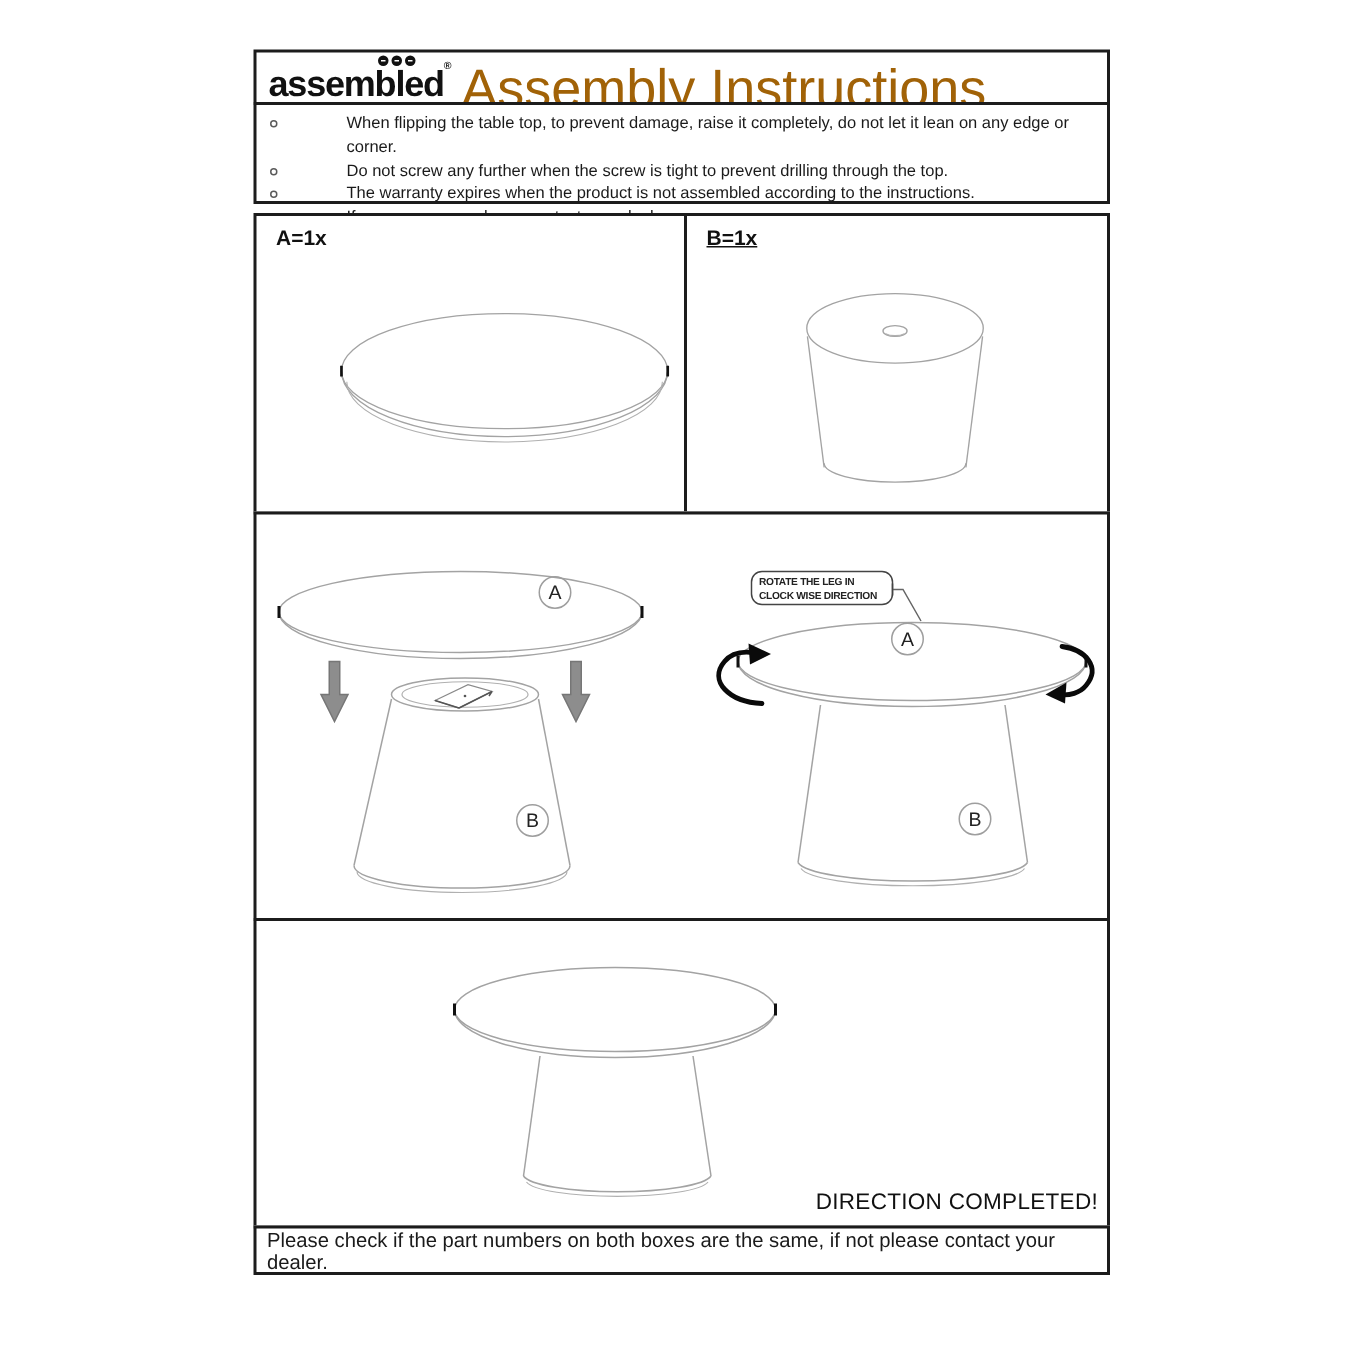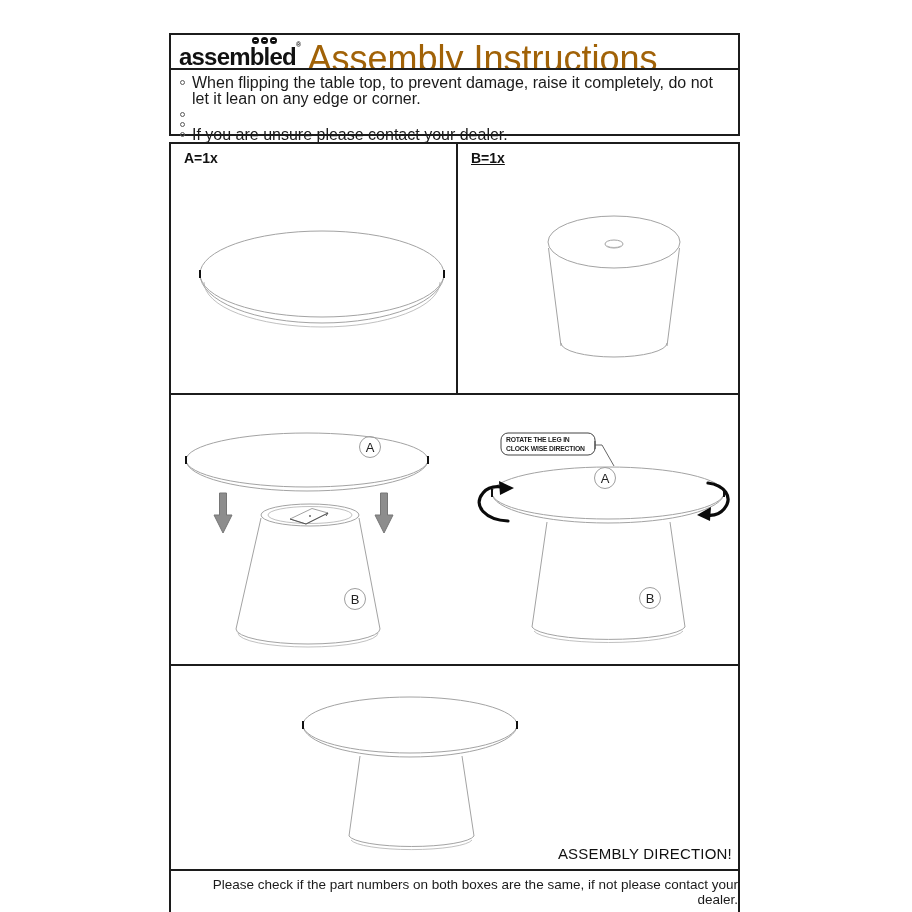--- a/index.html
+++ b/index.html
@@ -13,37 +13,37 @@
   .logo-wrap { position:absolute; left:8px; top:1px; height:34px; }
   .logo-dots { position:absolute; left:73px; top:1px; display:flex; gap:2px; }
   .logo-dot { width:7px; height:7px; border-radius:50%; background:#111; position:relative; }
   .logo-dot::after { content:""; position:absolute; left:2px; top:3px; width:3px; height:1px; background:#fff; }
   .logo-text { position:absolute; left:0; top:5px; font-size:24px; font-weight:bold; letter-spacing:-0.8px; color:#111; white-space:nowrap; }
   .logo-tm { font-size:7px; vertical-align:18px; letter-spacing:0; }
   .title { position:absolute; left:50%; top:3px; transform:translateX(-42%); font-size:36px; color:#a16207; white-space:nowrap; }
 
   
   .notes { height:68px; margin-top:-2px; padding:5px 6px 0 6px; }
-  .note-line { display:flex; align-items:flex-start; font-size:16px; line-height:15.8px; color:#1a1a1a; }
+  .note-line { display:flex; align-items:flex-start; font-size:11px; line-height:15.8px; color:#1a1a1a;gap:39px; }
   .bullet { flex:0 0 auto; width:5px; height:5px; border:1.2px solid #5a5a5a; border-radius:50%; margin:5px 7px 0 3px; }
 
   
-  .parts { height:253px; margin-top:6px; }
+  .parts { height:201px; margin-top:6px; }
   .divider-v { position:absolute; left:285px; top:0; bottom:0; width:2px; background:#1c1c1c; }
   .part-label { position:absolute; top:6px; font-size:14px; font-weight:bold; color:#111; }
   .part-label.a { left:13px; }
   .part-label.b { left:300px;text-decoration:underline; }
 
   
   .assembly { height:273px; margin-top:-2px; }
   .completed { height:207px; margin-top:-2px; }
   .status-text { position:absolute; right:6px; bottom:7px; font-size:15px; color:#111; letter-spacing:0.2px; }
 
   
-  .footer { height:46px; margin-top:-2px; display:flex; align-items:center; padding-left:7px; font-size:13.5px; color:#1a1a1a;text-align:right; }
+  .footer { height:33px; margin-top:-2px; display:flex; align-items:center; padding-left:7px; font-size:13.5px; color:#1a1a1a; }
 
   svg.fig { position:absolute; left:0; top:0; width:100%; height:100%; }
   .thin { fill:none; stroke:#a3a3a3; stroke-width:1; }
   .thin2 { fill:none; stroke:#b0b0b0; stroke-width:0.8; }
   .dark { fill:none; stroke:#555; stroke-width:1; }
   .tick { stroke:#111; stroke-width:2; }
   .tagc { fill:none; stroke:#9e9e9e; stroke-width:1; }
   .tagt { font-family:"Liberation Sans",sans-serif; font-size:13px; fill:#222; text-anchor:middle; }
   .rot  { fill:none; stroke:#0a0a0a; stroke-width:3.2; stroke-linecap:round; }
   .callout-text { font-family:"Liberation Sans",sans-serif; font-size:6.8px; font-weight:bold; fill:#222; letter-spacing:-0.2px; }
@@ -65,23 +65,25 @@
     <div class="title">Assembly Instructions</div>
   </div>
 
   <div class="box notes">
     <div class="note-line">
         <span class="bullet"></span>
         <span>When flipping the table top, to prevent damage, raise it completely, do not let it lean on any edge or corner.</span>
       </div>
     <div class="note-line">
         <span class="bullet"></span>
-      </div>
-    <div class="note-line">
-        <span class="bullet"></span>
+        <span>Do not screw any further when the screw is tight to prevent drilling through the top.</span>
+      </div>
+    <div class="note-line">
+        <span class="bullet"></span>
+        <span>The warranty expires when the product is not assembled according to the instructions.</span>
       </div>
     <div class="note-line">
         <span class="bullet"></span>
         <span>If you are unsure please contact your dealer.</span>
       </div>
   </div>
 
   <div class="box parts">
     <div class="divider-v"></div>
     <div class="part-label a">A=1x</div>
@@ -191,20 +193,20 @@
         <ellipse class="thin" cx="239" cy="59" rx="107" ry="28"></ellipse>
         <path class="thin" d="M 132,59 A 107,32 0 0 0 346,59"></path>
         <line class="tick" x1="132" y1="55" x2="132" y2="63"></line>
         <line class="tick" x1="346" y1="55" x2="346" y2="63"></line>
         <line class="thin" x1="189" y1="90" x2="178" y2="170"></line>
         <line class="thin" x1="291" y1="90" x2="303" y2="170"></line>
         <path class="thin" d="M 178,170 A 63,12 0 0 0 303,170"></path>
         <path class="thin2" d="M 180,174 A 61,11 0 0 0 301,174"></path>
       </g>
     </svg>
-    <div class="status-text">ASSEMBLY DIRECTION!</div>
+    <div class="status-text">DIRECTION COMPLETED!</div>
   </div>
 
   <div class="box footer">
     <span>Please check if the part numbers on both boxes are the same, if not please contact your dealer.</span>
   </div>
 
 </div>
 
 </body></html>

